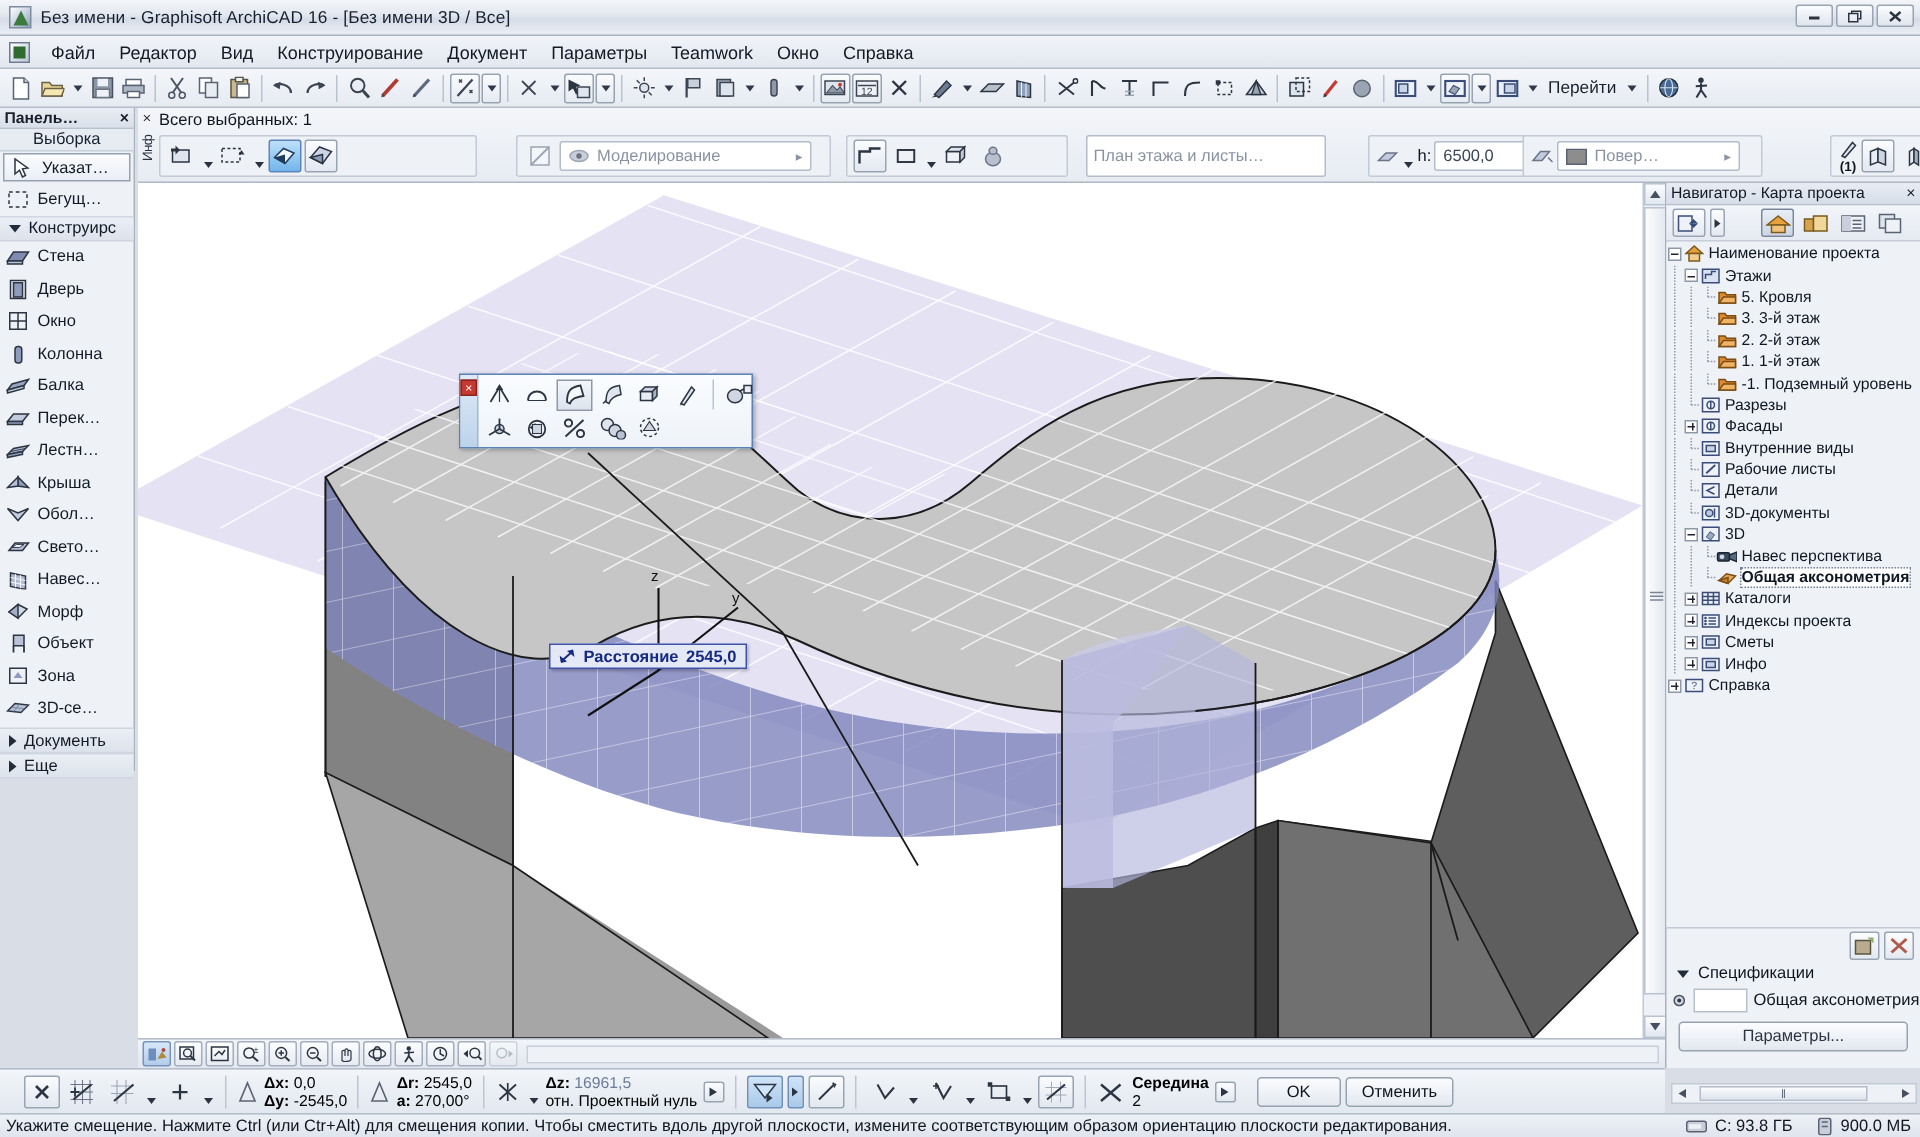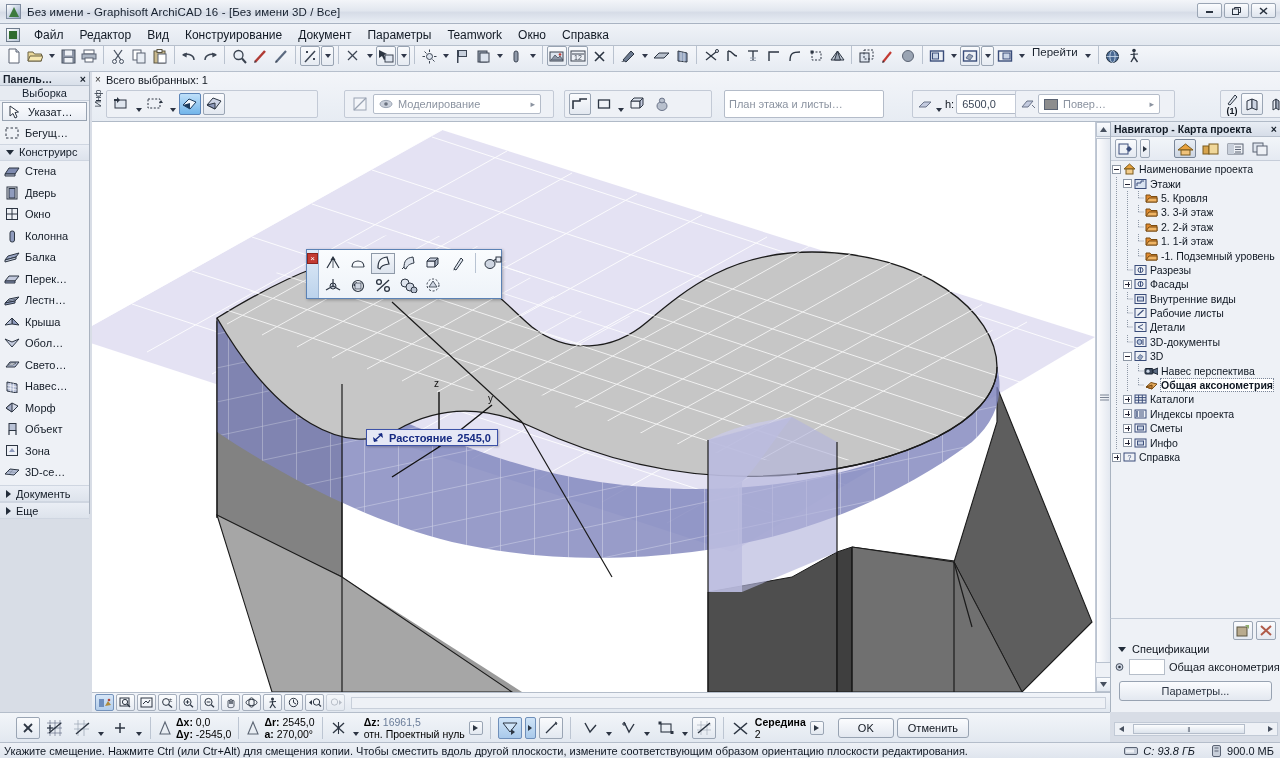--- a/index.html
+++ b/index.html
@@ -41,21 +41,21 @@
   .menu-icon { width:14px;height:14px;margin:0 6px 0 2px;border:1px solid #6e7b8c;
     background:linear-gradient(135deg,#fff,#b9c6d8); position:relative;}
   .menu-icon:after{content:'';position:absolute;left:2px;top:2px;width:8px;height:8px;background:#2f6b2f;}
   .menu-item { padding:2px 8px; font-size:12px; color:#121a25; cursor:default; }
 
   
   .toolbar {
     position:absolute; left:0; top:46px; width:1280px; height:26px;
     background: linear-gradient(to bottom,#f4f6fa,#e6ebf2);
     border-bottom:1px solid #b6bfcc;
-    display:flex; align-items:flex-start; padding-left:4px; gap:1px;
+    display:flex; align-items:center; padding-left:4px; gap:1px;
   }
   .tbtn { width:20px;height:20px; display:flex;align-items:center;justify-content:center;
     border:1px solid transparent; border-radius:2px; position:relative; }
   .tsep { width:1px;height:18px;background:#b9c2cf;margin:0 3px; }
   .tarrow { width:11px;height:20px;display:flex;align-items:center;justify-content:center; }
   .tarrow .ad { width:0;height:0;border-left:3px solid transparent;border-right:3px solid transparent;border-top:4px solid #30384a;}
   .tbtn.boxed { border:1px solid #98a3b2; background:linear-gradient(to bottom,#fafbfd,#e6ebf2); }
   .tlabel { font-size:11.5px;color:#1a222e; padding:0 4px;}
 
   
@@ -176,21 +176,21 @@
   }
   .status-right { position:absolute; right:6px; top:0; height:16px; display:flex;align-items:center;gap:16px; }
 
   
   .navigator {
     position:absolute; left:1110px; top:122px; width:170px; height:498px;
     background:#eef1f6; border-left:1px solid #a9b3c0;
   }
   .nav-title { height:15px; background:linear-gradient(to bottom,#e8edf4,#d6dde8);
     border-bottom:1px solid #b6bfcc; display:flex;align-items:center;justify-content:space-between;
-    padding:0 3px; font-size:10.5px; font-weight:bold; color:#111a25;}
+    padding:0 3px; font-size:10.5px; font-weight:normal; color:#111a25;}
   .nav-tools { height:24px; display:flex;align-items:center; gap:3px; padding-left:4px;
     border-bottom:1px solid #c6cdd9; background:linear-gradient(to bottom,#f2f5f9,#e5eaf2); }
   .nbtn { width:22px;height:19px;display:flex;align-items:center;justify-content:center;
     border:1px solid transparent;border-radius:2px;}
   .nbtn.out{border:1px solid #9aa5b4;background:linear-gradient(to bottom,#fbfcfe,#e4e9f1);}
   .nbtn.sel{border:1px solid #7a879a;background:linear-gradient(to bottom,#e9eef5,#ccd5e2);}
   .nav-tree { position:absolute; left:0; top:40px; width:170px; height:463px; overflow:hidden; background:#eef1f6;}
   .trow { height:14.4px; display:flex; align-items:center; font-size:10.5px; color:#0f1722; white-space:nowrap;}
   .tw { width:11px; flex:0 0 11px; display:flex;align-items:center;justify-content:center;}
   .plusbox { width:9px;height:9px;border:1px solid #8e98a6;background:#fff; position:relative;}
@@ -1410,21 +1410,21 @@
       </div>
     </div>
     <div style="width:8px;"></div>
     <div class="okbtn">OK</div>
     <div class="okbtn">Отменить</div>
   </div>
 
   <div class="statusbar">
     <span>Укажите смещение. Нажмите Ctrl (или Ctr+Alt) для смещения копии. Чтобы сместить вдоль другой плоскости, измените соответствующим образом ориентацию плоскости редактирования.</span>
     <div class="status-right">
-      <span style="display:flex;align-items:center;gap:5px;font-style:italic;">
+      <span style="display:flex;align-items:center;gap:5px;">
         <svg width="14" height="10">
             <rect x="0.5" y="1.5" width="13" height="7" rx="1.5" fill="#c8cfda" stroke="#5a6373"></rect>
             <rect x="2" y="3.5" width="8" height="3" fill="#eef1f6"></rect>
           </svg>
         <span>C: 93.8 ГБ</span>
       </span>
       <span style="display:flex;align-items:center;gap:5px;">
         <svg width="11" height="12">
             <rect x="1.5" y="0.5" width="8" height="11" rx="1.5" fill="#c8cfda" stroke="#5a6373"></rect>
             <line x1="3.5" y1="3" x2="7.5" y2="3" stroke="#5a6373"></line>

